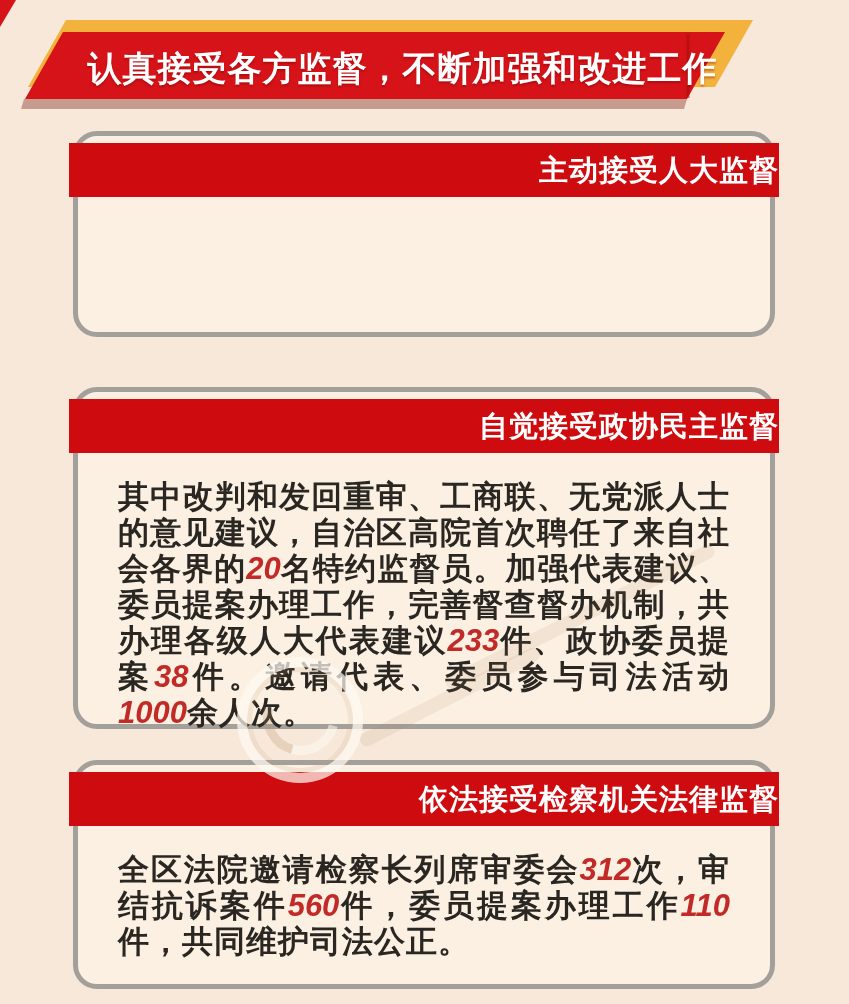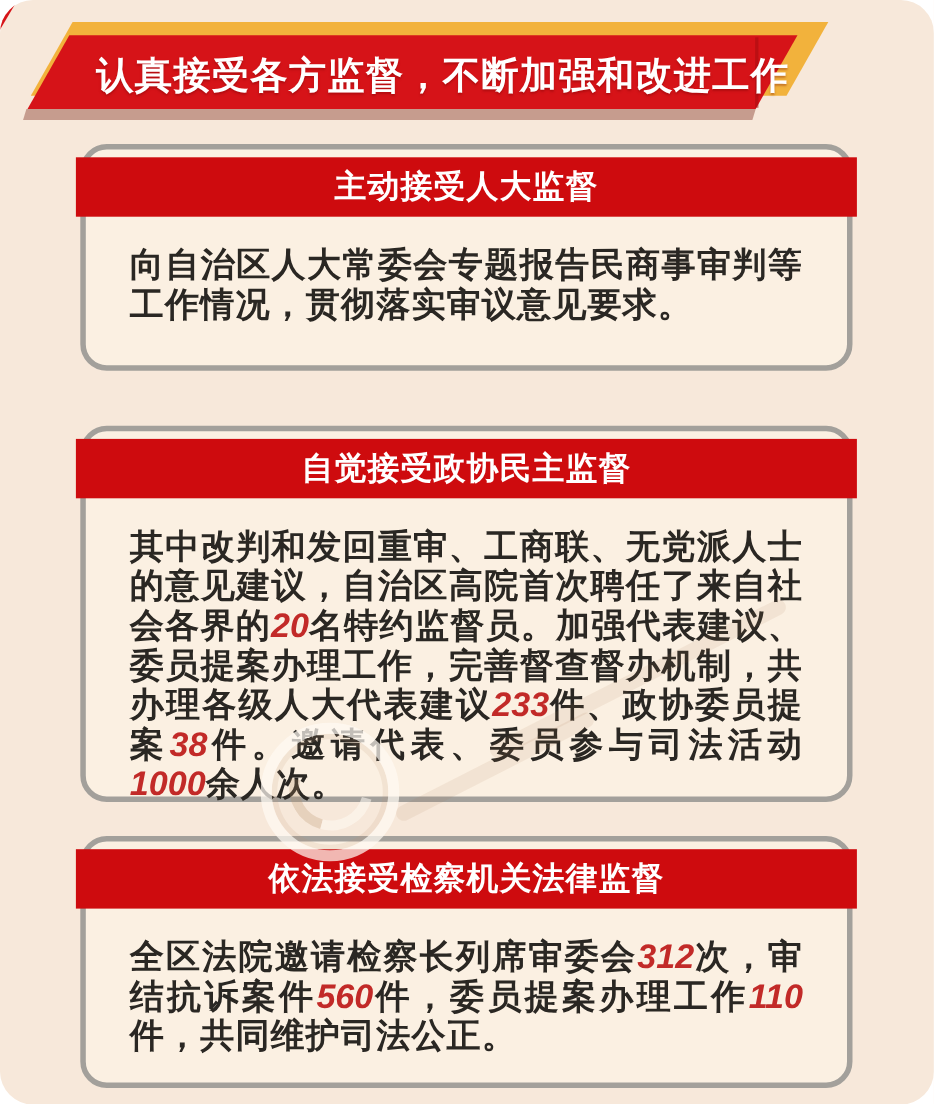--- a/index.html
+++ b/index.html
@@ -2,21 +2,20 @@
 <html><head>
 <meta charset="utf-8">
 <style>
   html,body{margin:0;padding:0;}
   .page{
     position:relative;
     width:849px;height:1004px;
     background:#f7e8da;
     overflow:hidden;
     font-family:"Liberation Sans","DejaVu Sans",sans-serif;
-    border-radius:30px;
   }
   
   .banner{position:absolute;left:0;top:0;width:849px;height:125px;}
   .banner svg{position:absolute;left:0;top:0;}
   .banner-title{
     position:absolute;left:30px;top:46px;width:745px;
     text-align:center;
     font-size:34px;font-weight:800;letter-spacing:1px;
     color:#ffffff;
     text-shadow:0 2px 2px rgba(110,0,0,0.35);
@@ -31,21 +30,21 @@
     border-radius:24px;
   }
   .card-1{top:131px;height:206px;}
   .card-2{top:387px;height:342px;}
   .card-3{top:748px;height:229px;margin-top:12px;}
   .card-header{
     margin:7px -9px 0 -9px;
     height:54px;line-height:54px;
     background:#ce0b0e;
     color:#ffffff;
-    text-align:center;
+    text-align:right;
     font-size:29px;font-weight:800;letter-spacing:1px;
     white-space:nowrap;
   }
   .card-body{
     margin:26px 0 0 0;
     padding:0 40px;
     font-size:31px;line-height:36px;
     font-weight:700;
     color:#2a2723;
     letter-spacing:1px;
@@ -96,21 +95,20 @@
 
       <polygon points="63,32 725,32 687,99 25,99" fill="#d61318"></polygon>
 
       <line x1="688" y1="34" x2="688" y2="98" stroke="#a50c0f" stroke-width="3" opacity="0.55"></line>
     </svg>
     <div class="banner-title">认真接受各方监督，不断加强和改进工作</div>
   </div>
 
   <section class="card card-1">
     <header class="card-header">主动接受人大监督</header>
-    <div class="card-body"><span>向自治区人大常委会专题报告民商事审判等工作情况，贯彻落实审议意见要求。</span></div>
   </section>
 
   <section class="card card-2">
     <header class="card-header">自觉接受政协民主监督</header>
     <div class="card-body"><span>其中改判和发回重审、工商联、无党派人士的意见建议，自治区高院首次聘任了来自社会各界的</span><span class="num">20</span><span>名特约监督员。加强代表建议、委员提案办理工作，完善督查督办机制，共办理各级人大代表建议</span><span class="num">233</span><span>件、政协委员提案</span><span class="num">38</span><span>件。邀请代表、委员参与司法活动</span><span class="num">1000</span><span>余人次。</span></div>
   </section>
 
   <section class="card card-3">
     <header class="card-header">依法接受检察机关法律监督</header>
     <div class="card-body"><span>全区法院邀请检察长列席审委会</span><span class="num">312</span><span>次，审结抗诉案件</span><span class="num">560</span><span>件，委员提案办理工作</span><span class="num">110</span><span>件，共同维护司法公正。</span></div>

